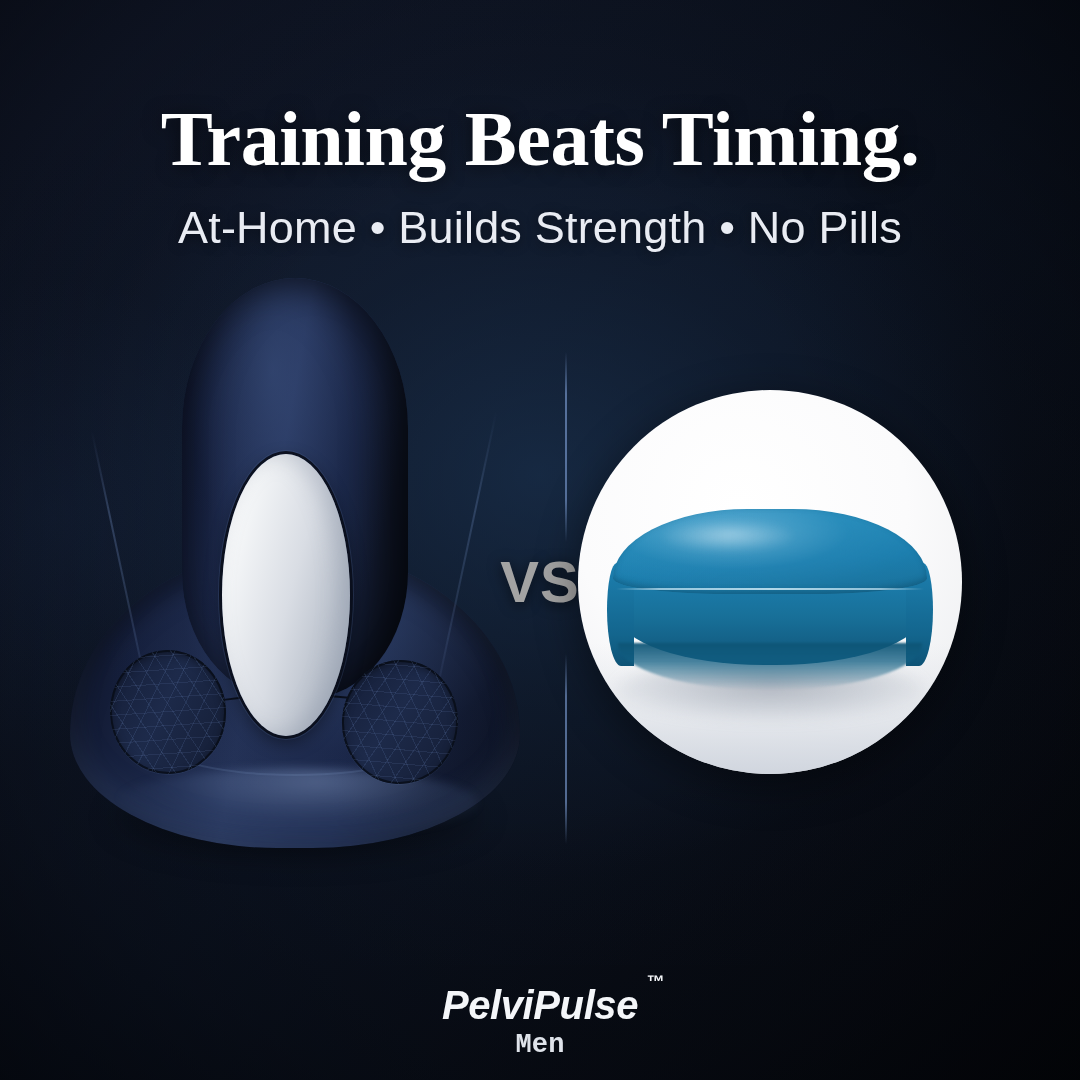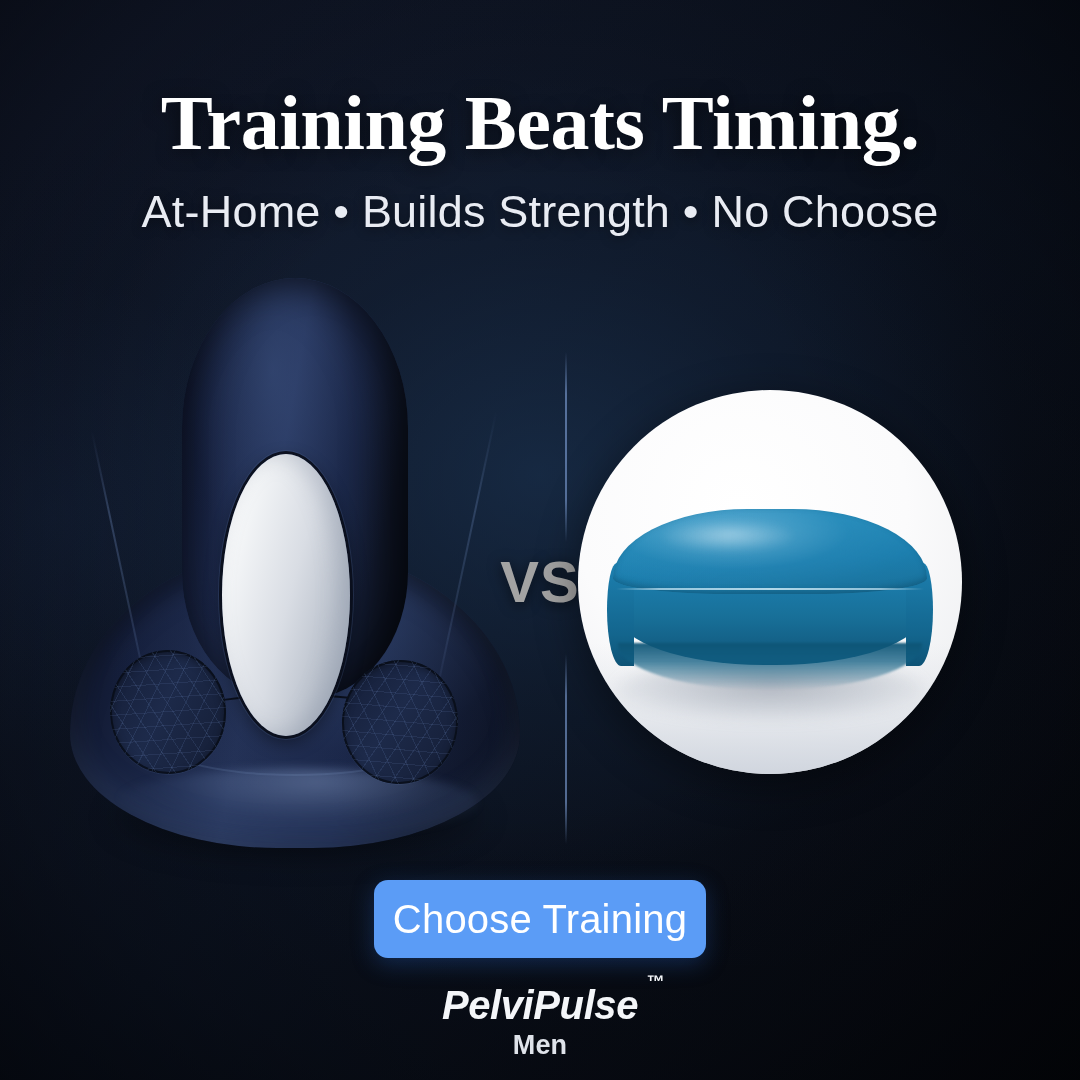--- a/index.html
+++ b/index.html
@@ -51,21 +51,21 @@
     text-align: center;
     z-index: 20;
   }
   .headline {
     font-family: "Liberation Serif", "DejaVu Serif", serif;
     font-weight: 700;
     font-size: 78px;
     line-height: 1.0;
     letter-spacing: -0.5px;
     color: #ffffff;
-    margin: 0;
+    margin: 16px;
     text-shadow: 0 2px 18px rgba(0,0,0,0.55);
   }
   .subhead {
     margin: 26px 0 0 0;
     font-family: "Liberation Sans", sans-serif;
     font-weight: 300;
     font-size: 45px;
     line-height: 1.05;
     letter-spacing: 0.2px;
     color: #e9ecf3;
@@ -328,40 +328,40 @@
   .brand-tm {
     position: absolute;
     top: -12px; right: -26px;
     font-size: 18px;
     font-weight: 700;
     color: #f4f6f9;
     letter-spacing: 0;
   }
   .brand-sub {
     margin-top: 7px;
-    font-family: Liberation Sans, sans-serif;
+    font-family: Liberation Mono, monospace;
     font-weight: 700;
     font-size: 27px;
     letter-spacing: 0.2px;
     color: #dfe3ea;
     line-height: 1;
   }
 </style>
 </head>
 <body>
 
 <div id="ad">
 
   <div class="bg-base"></div>
   <div class="bg-glow-left"></div>
   <div class="bg-glow-center"></div>
 
   <div class="headline-block">
     <h1 class="headline">Training Beats Timing.</h1>
-    <div class="subhead">At-Home • Builds Strength • No Choose</div>
+    <div class="subhead">At-Home • Builds Strength • No Pills</div>
   </div>
 
   <div class="stage">
 
     <div class="device-wrap">
       <div class="device-shadow"></div>
       <div class="device-body">
         <div class="device-flare"></div>
         <div class="device-stem"></div>
         <div class="device-rim-left"></div>
@@ -390,21 +390,20 @@
       <div class="pill-band"></div>
       <div class="pill-left-cap"></div>
       <div class="pill-right-cap"></div>
       <div class="pill-dome"></div>
       <div class="pill-seam"></div>
       <div class="pill-bottom-taper"></div>
       <div class="pill-specular"></div>
     </div>
   </div>
 
-  <button class="cta-button">Choose Training</button>
 
   <div class="brand">
     <div class="brand-name">
       <span>PelviPulse</span>
       <span class="brand-tm">™</span>
     </div>
     <div class="brand-sub">Men</div>
   </div>
 
   <div class="bg-vignette"></div>

